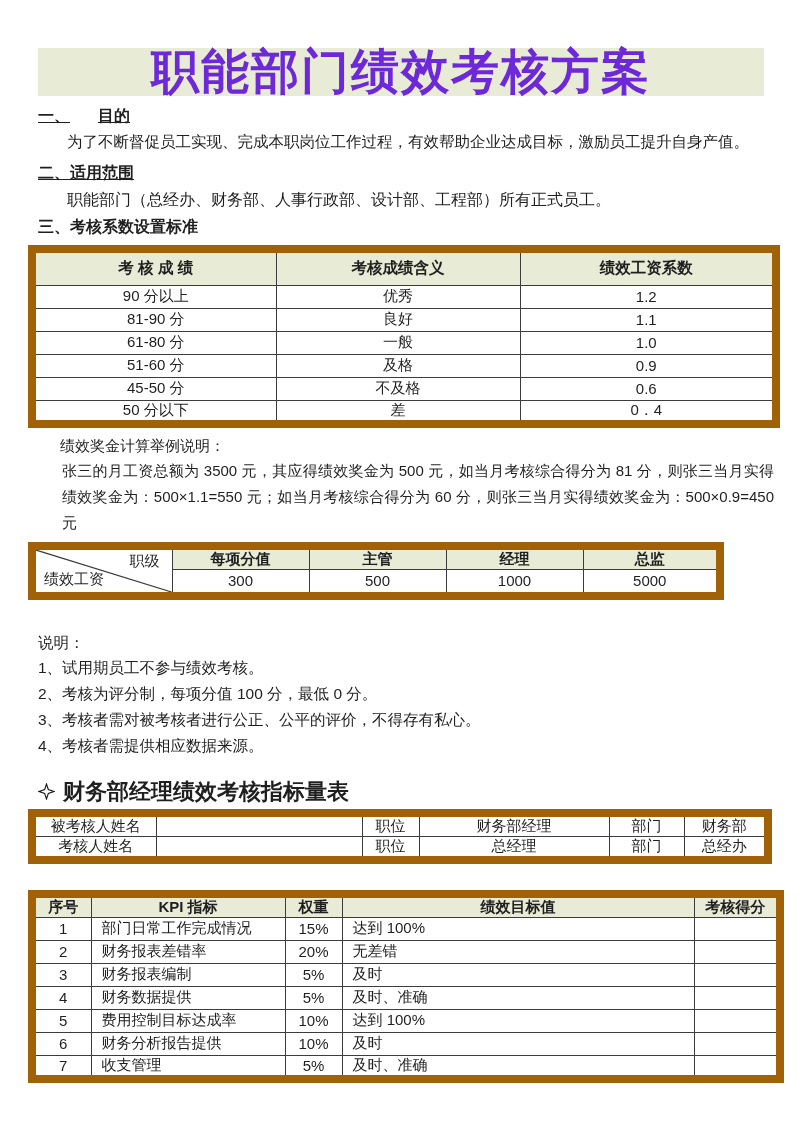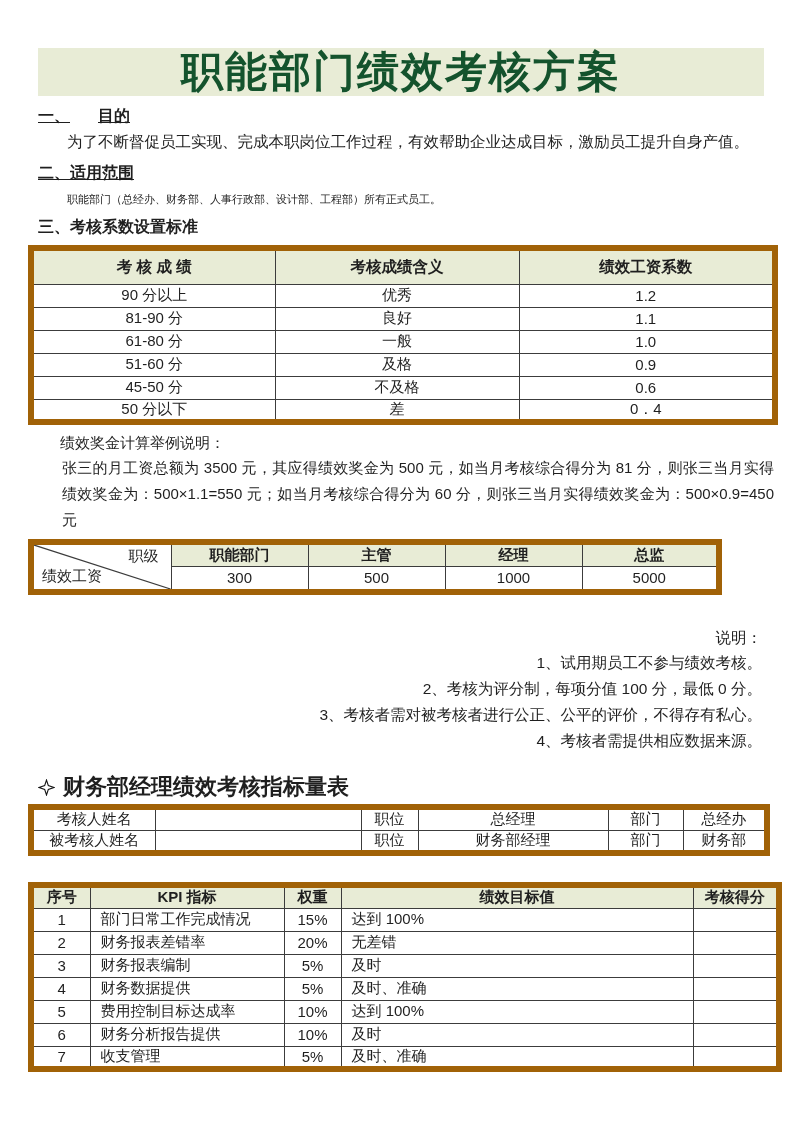--- a/index.html
+++ b/index.html
@@ -10,58 +10,58 @@
     color:#1f1f1f; overflow:hidden;
   }
   .page { position:relative; width:800px; height:1131px; background:#fff; }
 
   .title-banner {
     margin:48px 36px 0 38px; height:48px;
     background:#e8ecd6;
     display:flex; align-items:center; justify-content:center;
   }
   .title-banner .t {
-    font-size:42px; font-weight:800; letter-spacing:2px; color:#14532d;
+    font-size:48px; font-weight:800; letter-spacing:2px; color:#6d28d9;
     line-height:48px; white-space:nowrap;
   }
 
   .h-num { margin:9px 38px 0 38px; font-size:16px; font-weight:700; line-height:21px;text-decoration:underline; }
   .h-num .gap { margin-left:28px; }
 
   .para-wide {
     margin:4px 8px 0 8px; width:784px;
     font-size:15.5px; line-height:23px; text-indent:59px; text-align:justify;
   }
   .para-ind {
-    margin:5px 30px 4px 38px; font-size:11px; line-height:23px; text-indent:29px;
+    margin:5px 30px 4px 38px; font-size:16px; line-height:23px; text-indent:29px;
   }
 
   table { border-collapse:collapse; table-layout:fixed; background:#fff; }
   td, th { border:1px solid #3c3c3c; font-size:15px; text-align:center; vertical-align:middle; overflow:hidden; }
   th { background:#e8ecd6; font-weight:600; }
-  .tbl { border:6px solid #a16207; }
+  .tbl { border:8px solid #a16207; }
 
   .coef-table { margin:7px 0 0 28px; width:744px; }
   .coef-table th { height:36px; font-size:15.5px; }
   .coef-table td { height:23px; }
 
   .example-title { margin:7px 0 0 60px; font-size:15px; line-height:21px; }
   .example-body { margin:2px 26px 0 62px; font-size:15px; line-height:26px; text-align:justify; }
 
   .h-plain { margin:5px 38px 0 38px; font-size:16px; font-weight:700; line-height:22px; }
 
   .level-table { margin:6px 16px 0 28px; width:688px; }
   .level-table th { height:24px; }
   .level-table td { height:26px; }
   .diag { position:relative; background:#fff; padding:0; }
   .diag svg { position:absolute; inset:0; width:100%; height:100%; }
   .diag .top-lbl { position:absolute; top:2px; right:12px; font-size:15px; }
   .diag .bot-lbl { position:absolute; bottom:3px; left:8px; font-size:15px; }
 
-  .notes { margin:30px 38px 7px 38px;text-align:right; }
+  .notes { margin:30px 38px 7px 38px; }
   .notes .nh { font-size:15.5px; line-height:25px; }
   .notes .ni { font-size:15.5px; line-height:26px; }
 
   .kpi-heading {
     margin:21px 38px 0 38px; display:flex; align-items:center;
     font-size:22px; font-weight:800; line-height:24px;
   }
   .kpi-heading .star { width:17px; height:17px; margin-right:8px; flex:0 0 auto; }
 
   .info-table { margin:5px 0 0 28px; width:736px; }
@@ -152,21 +152,21 @@
       </colgroup>
     <tbody>
       <tr>
         <td class="diag" rowspan="2">
           <svg viewBox="0 0 100 100" preserveAspectRatio="none">
             <line x1="0" y1="0" x2="100" y2="100" stroke="#3c3c3c" stroke-width="1.2" vector-effect="non-scaling-stroke"></line>
           </svg>
           <span class="top-lbl">职级</span>
           <span class="bot-lbl">绩效工资</span>
         </td>
-        <th>职能部门</th>
+        <th>每项分值</th>
         <th>主管</th>
         <th>经理</th>
         <th>总监</th>
       </tr>
       <tr>
         <td>300</td>
         <td>500</td>
         <td>1000</td>
         <td>5000</td>
       </tr>
@@ -192,34 +192,34 @@
     <colgroup>
         <col style="width:124px">
         <col style="width:206px">
         <col style="width:57px">
         <col style="width:190px">
         <col style="width:75px">
         <col style="width:84px">
       </colgroup>
     <tbody>
         <tr>
+          <td>被考核人姓名</td>
+          <td></td>
+          <td>职位</td>
+          <td>财务部经理</td>
+          <td>部门</td>
+          <td>财务部</td>
+        </tr>
+        <tr>
           <td>考核人姓名</td>
           <td></td>
           <td>职位</td>
           <td>总经理</td>
           <td>部门</td>
           <td>总经办</td>
-        </tr>
-        <tr>
-          <td>被考核人姓名</td>
-          <td></td>
-          <td>职位</td>
-          <td>财务部经理</td>
-          <td>部门</td>
-          <td>财务部</td>
         </tr>
       </tbody>
   </table>
 
   <table class="tbl kpi-table">
     <colgroup>
         <col style="width:59px">
         <col style="width:194px">
         <col style="width:57px">
         <col style="width:352px">

